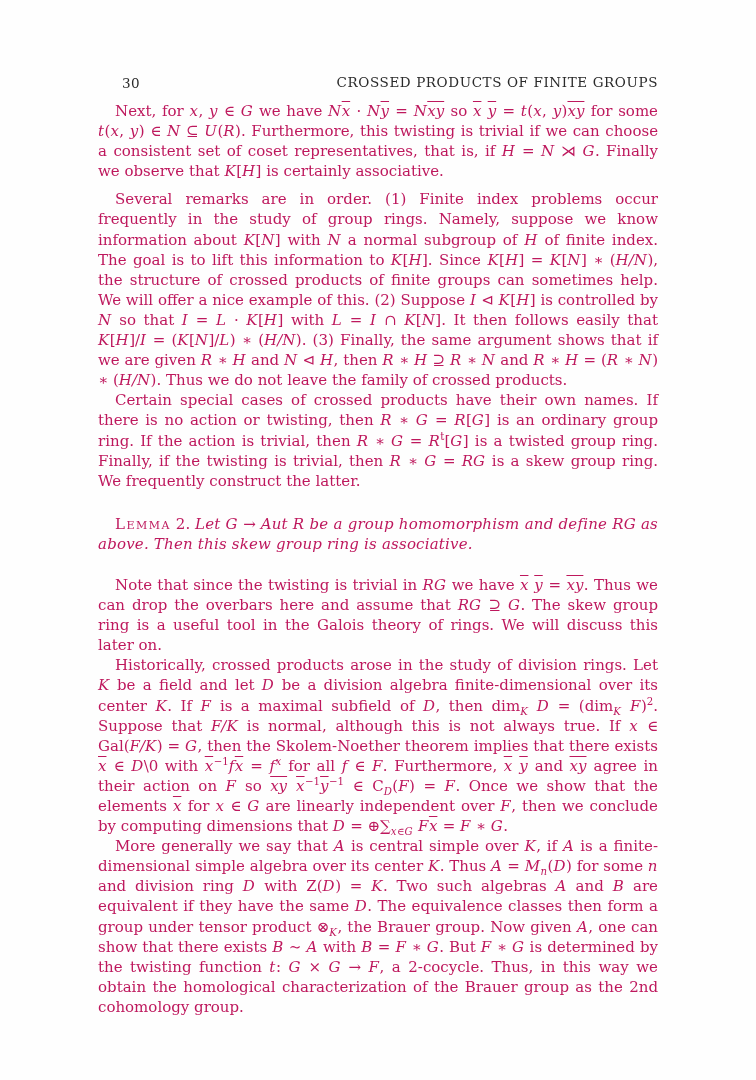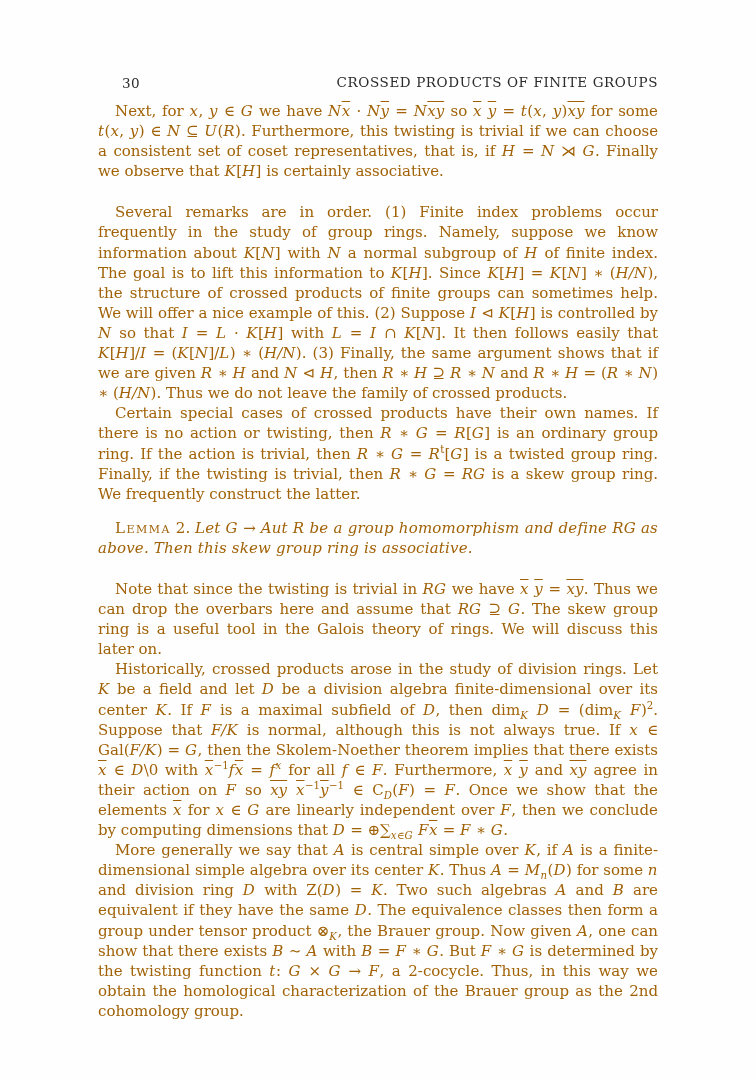--- a/index.html
+++ b/index.html
@@ -31,29 +31,29 @@
     text-align: right;
     letter-spacing: 0.6px;
     white-space: nowrap;
   }
   .page-body {
     position: absolute;
     top: 101px; left: 98px; width: 560px;
     font-size: 15px;
     line-height: 20.1px;
     text-align: justify;
-    color: #a16207;
+    color: #be185d;
   }
   p.block {
     margin: 0;
     text-indent: 17px;
   }
-  p.block.gap-before { margin-top: 21px; }
+  p.block.gap-before { margin-top: 8px; }
   p.block.lemma {
-    margin-top: 14px;
+    margin-top: 23px;
     margin-bottom: 21px;
   }
   p.block.lemma i { letter-spacing: 0.2px; }
   .lemhead {
     font-style: normal;
     font-variant: small-caps;
     letter-spacing: 1.5px;
   }
   .ov { text-decoration: overline; text-decoration-thickness: 1px; }
   sup, sub { font-size: 0.68em; line-height: 0; }

